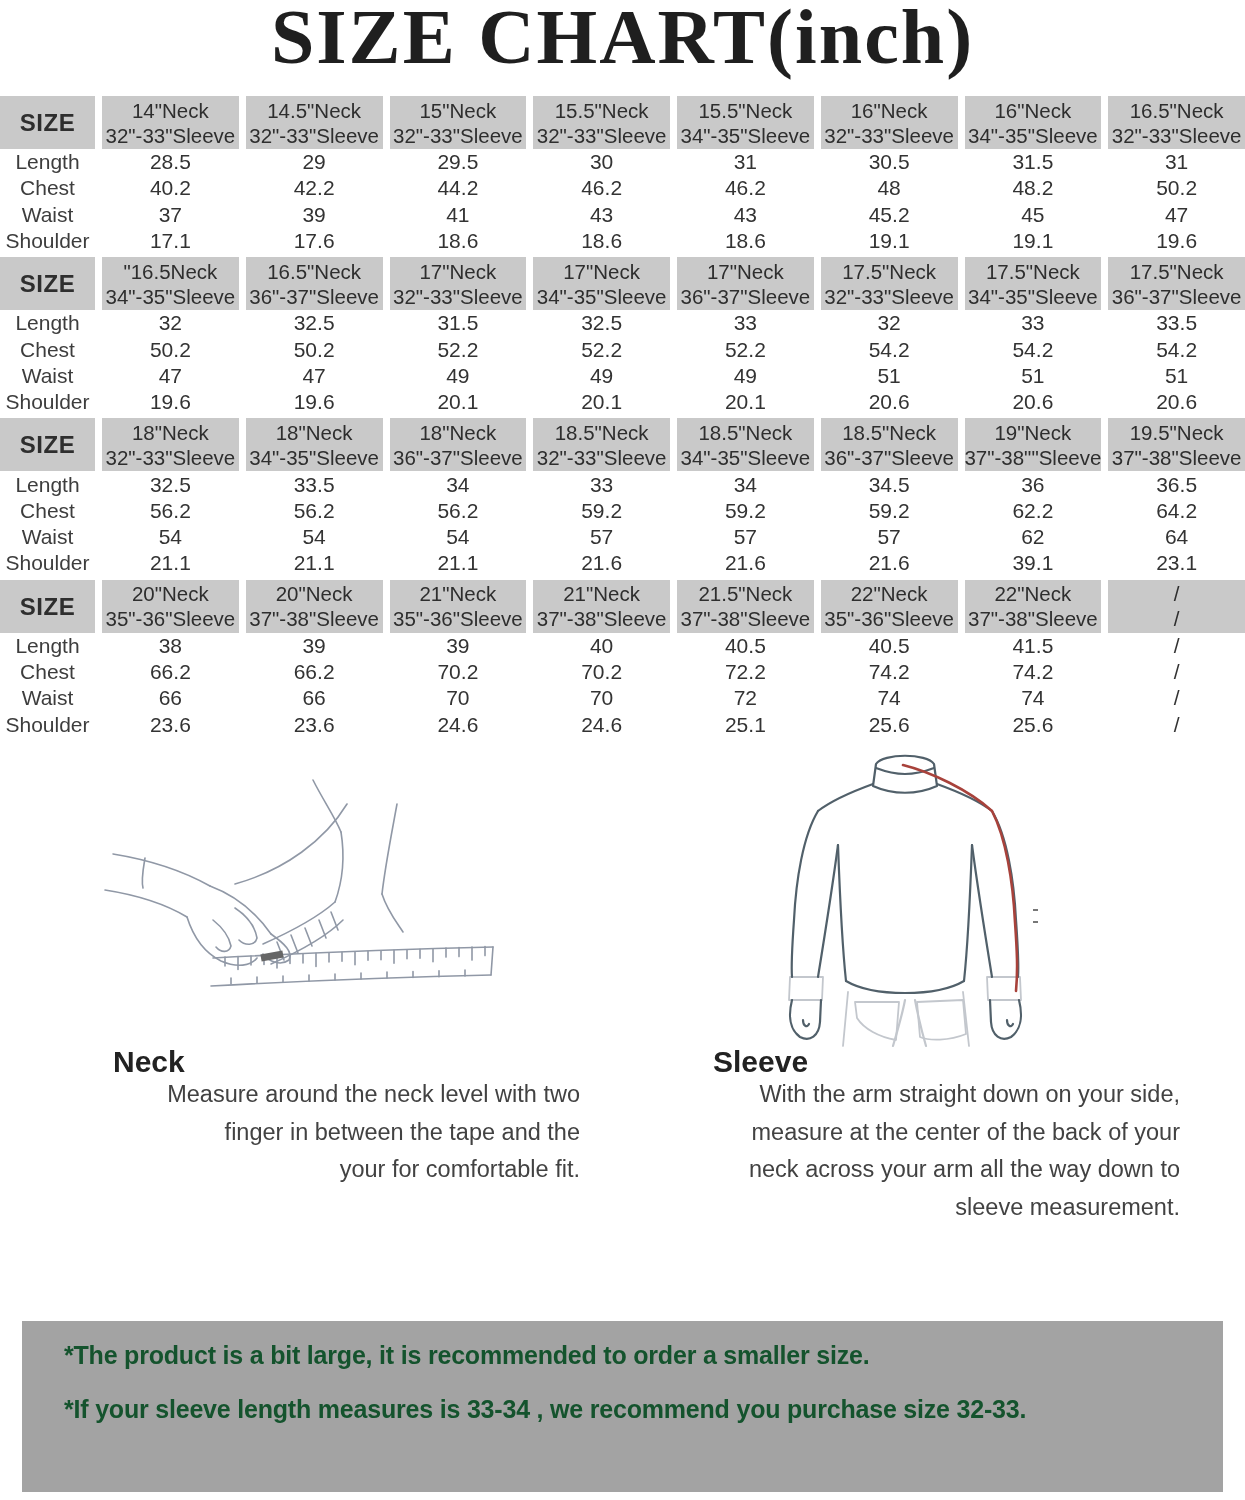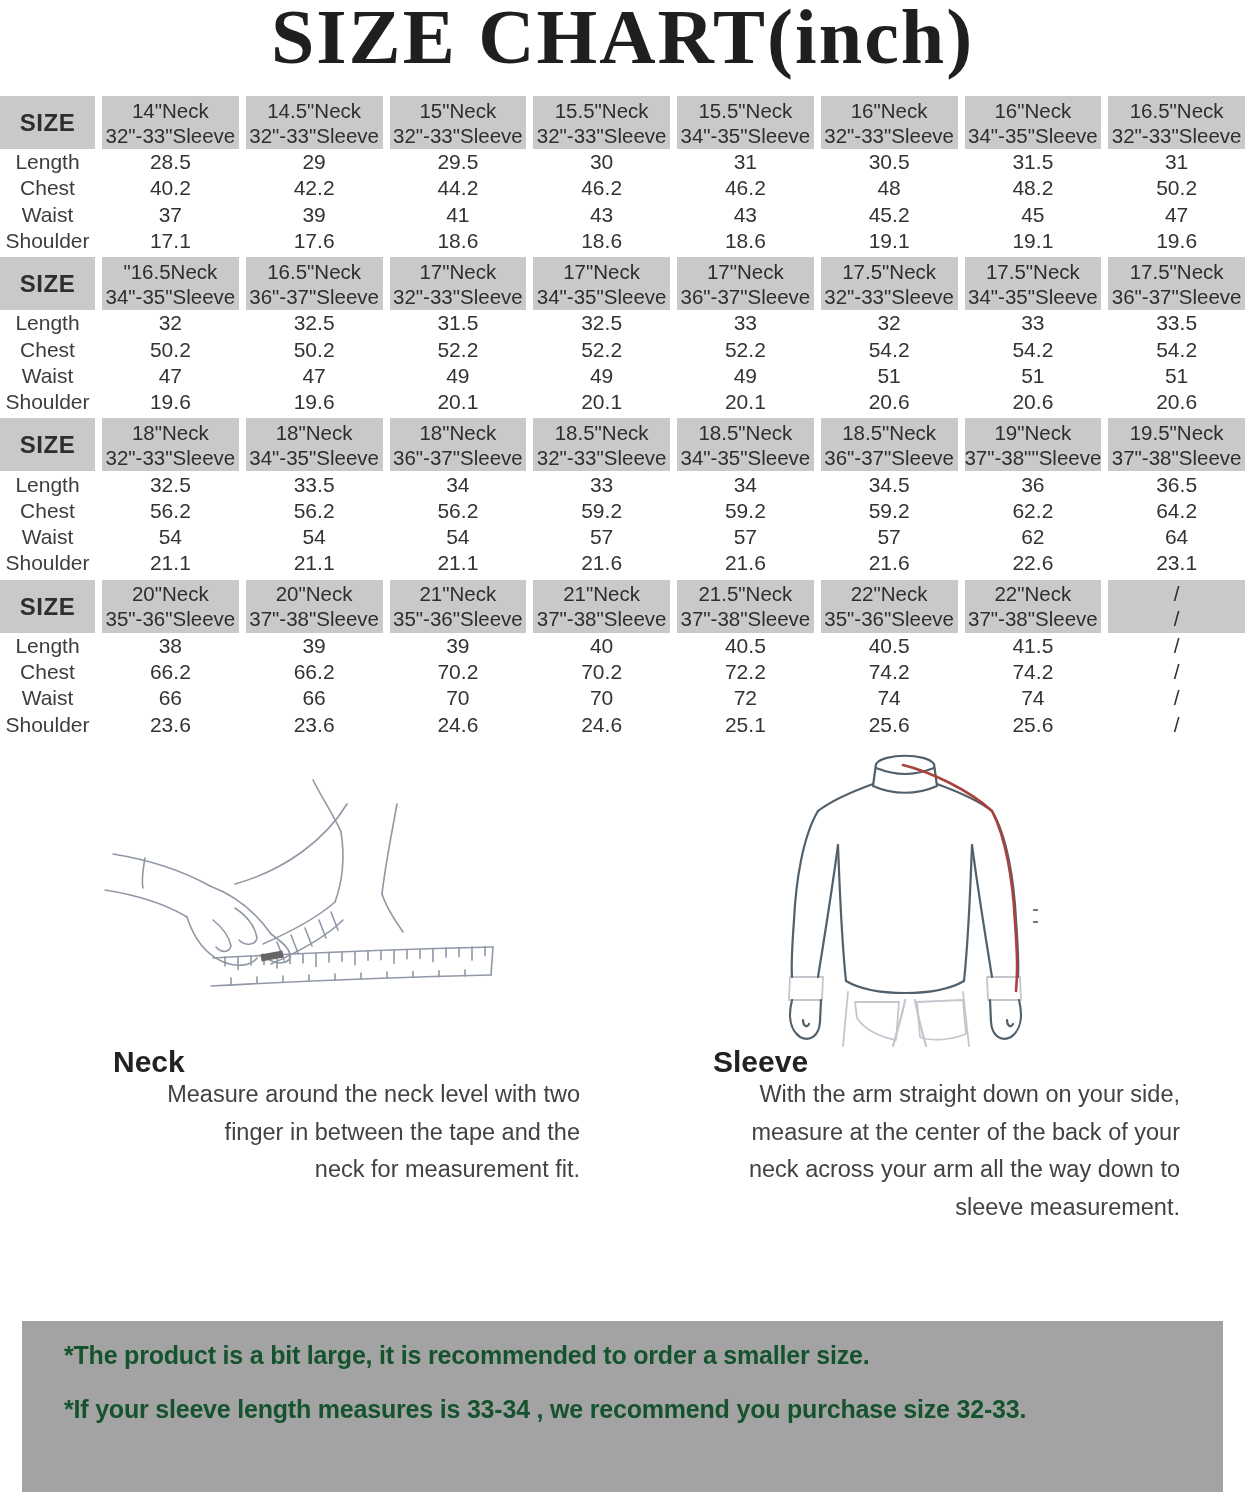--- a/index.html
+++ b/index.html
@@ -248,21 +248,21 @@
         <div class="cell">57</div>
         <div class="cell">62</div>
         <div class="cell">64</div>
         <div class="cell rlabel">Shoulder</div>
         <div class="cell">21.1</div>
         <div class="cell">21.1</div>
         <div class="cell">21.1</div>
         <div class="cell">21.6</div>
         <div class="cell">21.6</div>
         <div class="cell">21.6</div>
-        <div class="cell">22.6</div>
+        <div class="cell">39.1</div>
         <div class="cell">23.1</div>
       </div>
       <div class="block">
         <div class="hcell size-cell">SIZE</div>
         <div class="hcell">
           <div class="hl">20"Neck</div>
           <div class="hl">35"-36"Sleeve</div>
         </div>
         <div class="hcell">
           <div class="hl">20"Neck</div>
@@ -384,21 +384,21 @@
       <path d="M160 252 C157 268 152 284 148 298 M170 252 C173 268 177 284 181 298" stroke="#c3c7cd"></path>
     </g>
     <path d="M158 17 C186 24 224 42 247 63 C261 90 268 134 270 174 C272 203 273 221 271 243" fill="none" stroke="#a8423b" stroke-width="2.6" stroke-linecap="round"></path>
     <path d="M288 162 L293 162 M288 174 L293 174" stroke="#777" stroke-width="2" fill="none"></path>
   </svg>
 
   <h2 class="sec-head" id="neck-head">Neck</h2>
   <div class="sec-text" id="neck-text">
       <div class="tline">Measure around the neck level with two</div>
       <div class="tline">finger in between the tape and the</div>
-      <div class="tline">neck for measurement fit.</div>
+      <div class="tline">your for comfortable fit.</div>
     </div>
 
   <h2 class="sec-head" id="sleeve-head">Sleeve</h2>
   <div class="sec-text" id="sleeve-text">
       <div class="tline">With the arm straight down on your side,</div>
       <div class="tline">measure at the center of the back of your</div>
       <div class="tline">neck across your arm all the way down to</div>
       <div class="tline">sleeve measurement.</div>
     </div>
 

